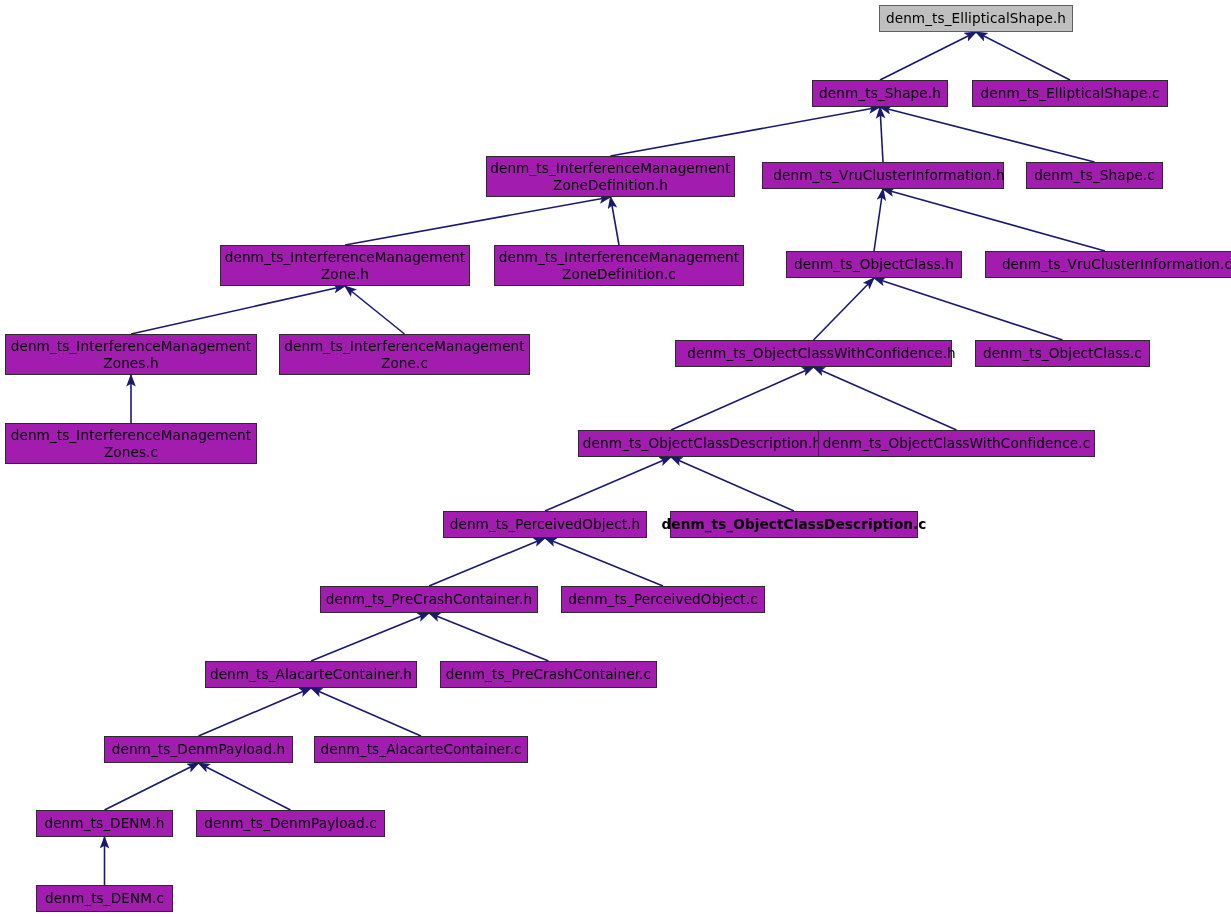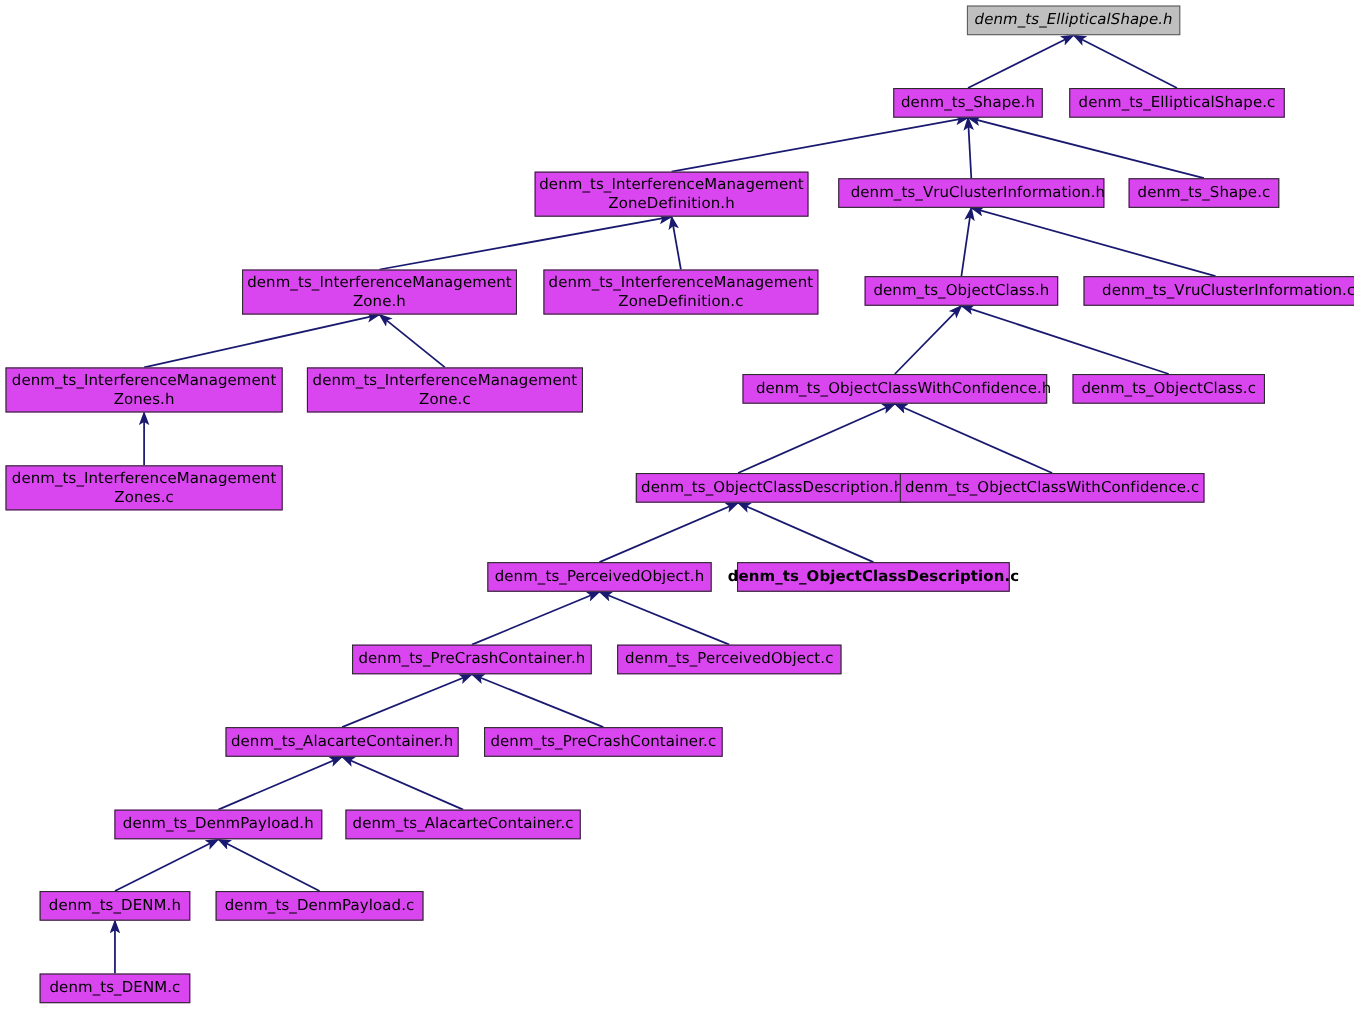--- a/index.html
+++ b/index.html
@@ -23,34 +23,33 @@
     height: 917px;
     pointer-events: none;
   }
   .node {
     position: absolute;
     box-sizing: border-box;
     display: flex;
     align-items: center;
     justify-content: center;
     text-align: center;
-    background: #d946ef;
+    background: #a21caf;
     border: 1px solid #2b2b2b;
     color: #000000;
     font-size: 13.6px;
     line-height: 1.22;
     letter-spacing: 0.1px;
     white-space: pre-line;
     z-index: 2;
     cursor: pointer;
   }
   .node.root {
     background: #bfbfbf;
     border: 1px solid #606060;
-    font-style: italic;
   }
 </style>
 </head>
 <body>
 
 <div id="graph">
   <svg id="edges" viewBox="0 0 1231 917" xmlns="http://www.w3.org/2000/svg">
       <defs>
         <marker id="arrowhead" markerWidth="8" markerHeight="8" refX="7.2" refY="3" orient="auto" markerUnits="strokeWidth">
           <path d="M0,0 L8,3 L0,6 L1.8,3 z" fill="#191970"></path>

